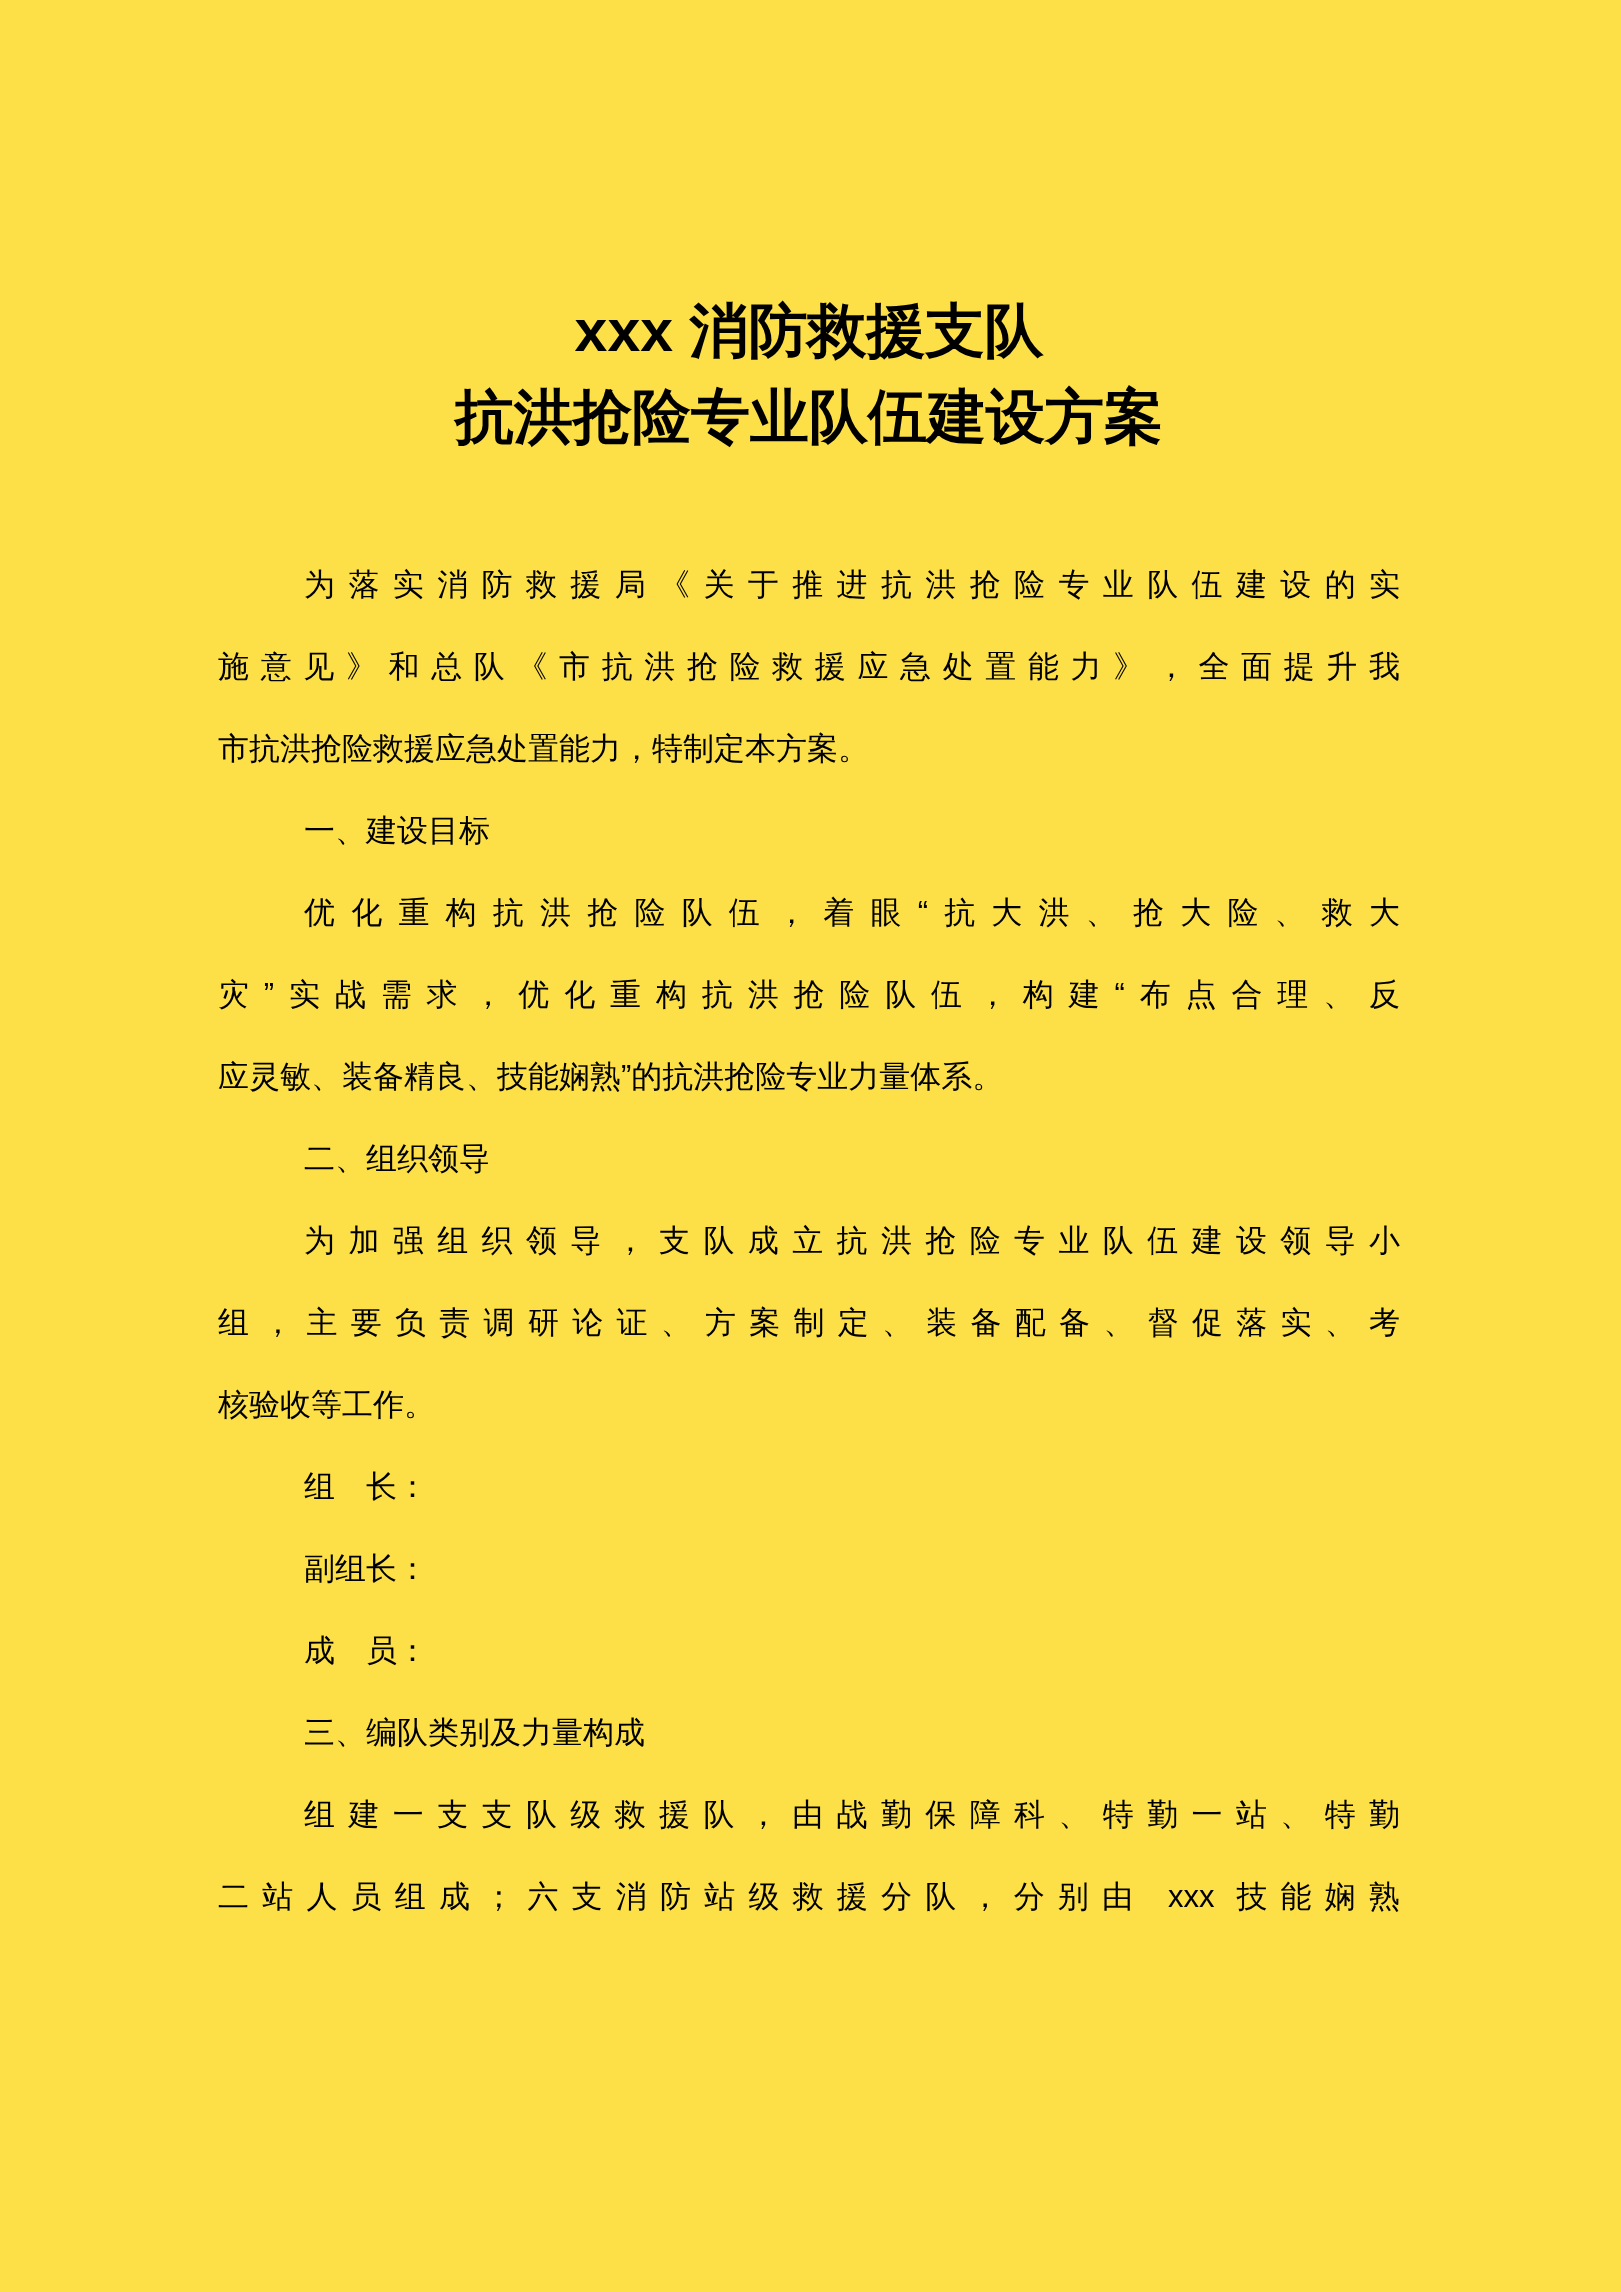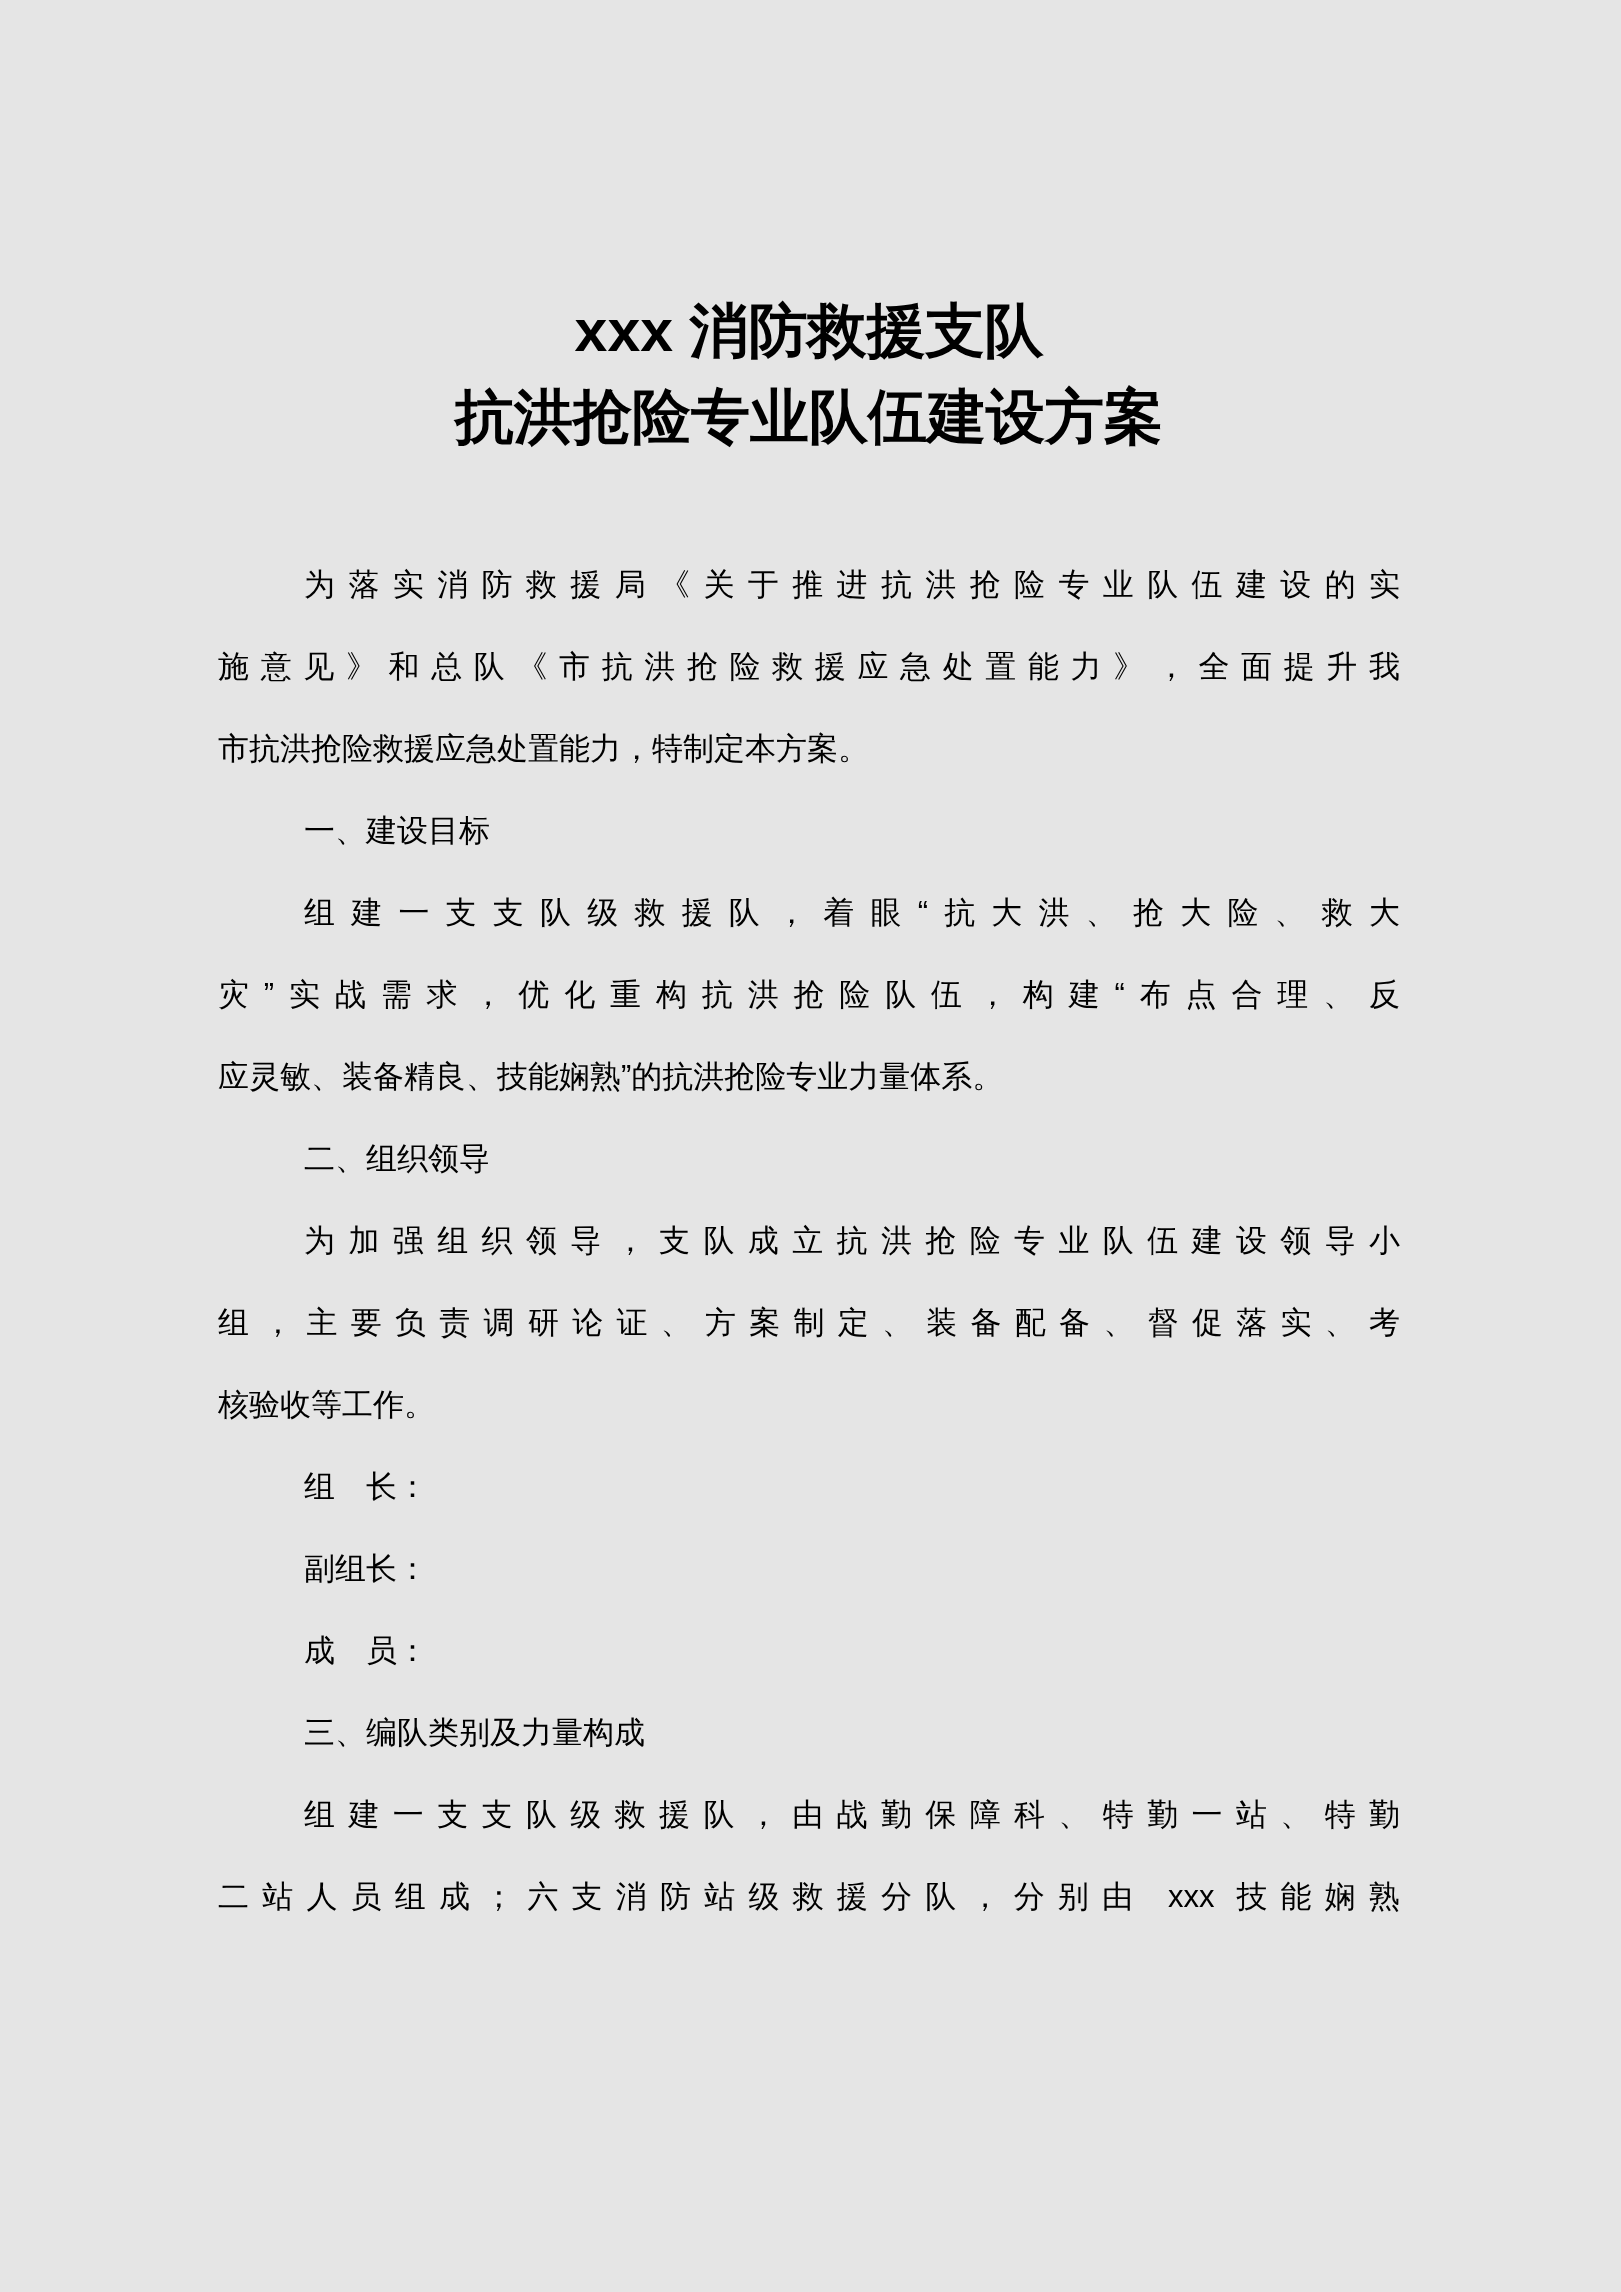--- a/index.html
+++ b/index.html
@@ -1,20 +1,20 @@
 <!DOCTYPE html>
 <html><head>
 <meta charset="utf-8">
 <style>
   html, body { margin: 0; padding: 0; background: #ffffff; }
   .page {
     position: relative;
     width: 1621px;
     height: 2293px;
-    background: #e5e5e5;
+    background: #fde047;
     color: #000000;
     font-family: "Liberation Sans", sans-serif;
     overflow: hidden;
   }
   .title-block {
     position: absolute;
     top: 288px;
     left: 218px;
     width: 1182px;
   }
@@ -53,21 +53,21 @@
 <div class="page">
   <div class="title-block">
     <div class="title-line">xxx 消防救援支队</div>
     <div class="title-line">抗洪抢险专业队伍建设方案</div>
   </div>
   <div class="content" id="content">
       <div class="line indent full">为落实消防救援局《关于推进抗洪抢险专业队伍建设的实</div>
       <div class="line full">施意见》和总队《市抗洪抢险救援应急处置能力》，全面提升我</div>
       <div class="line">市抗洪抢险救援应急处置能力，特制定本方案。</div>
       <div class="line indent">一、建设目标</div>
-      <div class="line indent full">组建一支支队级救援队，着眼“抗大洪、抢大险、救大</div>
+      <div class="line indent full">优化重构抗洪抢险队伍，着眼“抗大洪、抢大险、救大</div>
       <div class="line full">灾”实战需求，优化重构抗洪抢险队伍，构建“布点合理、反</div>
       <div class="line">应灵敏、装备精良、技能娴熟”的抗洪抢险专业力量体系。</div>
       <div class="line indent">二、组织领导</div>
       <div class="line indent full">为加强组织领导，支队成立抗洪抢险专业队伍建设领导小</div>
       <div class="line full">组，主要负责调研论证、方案制定、装备配备、督促落实、考</div>
       <div class="line">核验收等工作。</div>
       <div class="line indent">组　长：</div>
       <div class="line indent">副组长：</div>
       <div class="line indent">成　员：</div>
       <div class="line indent">三、编队类别及力量构成</div>

